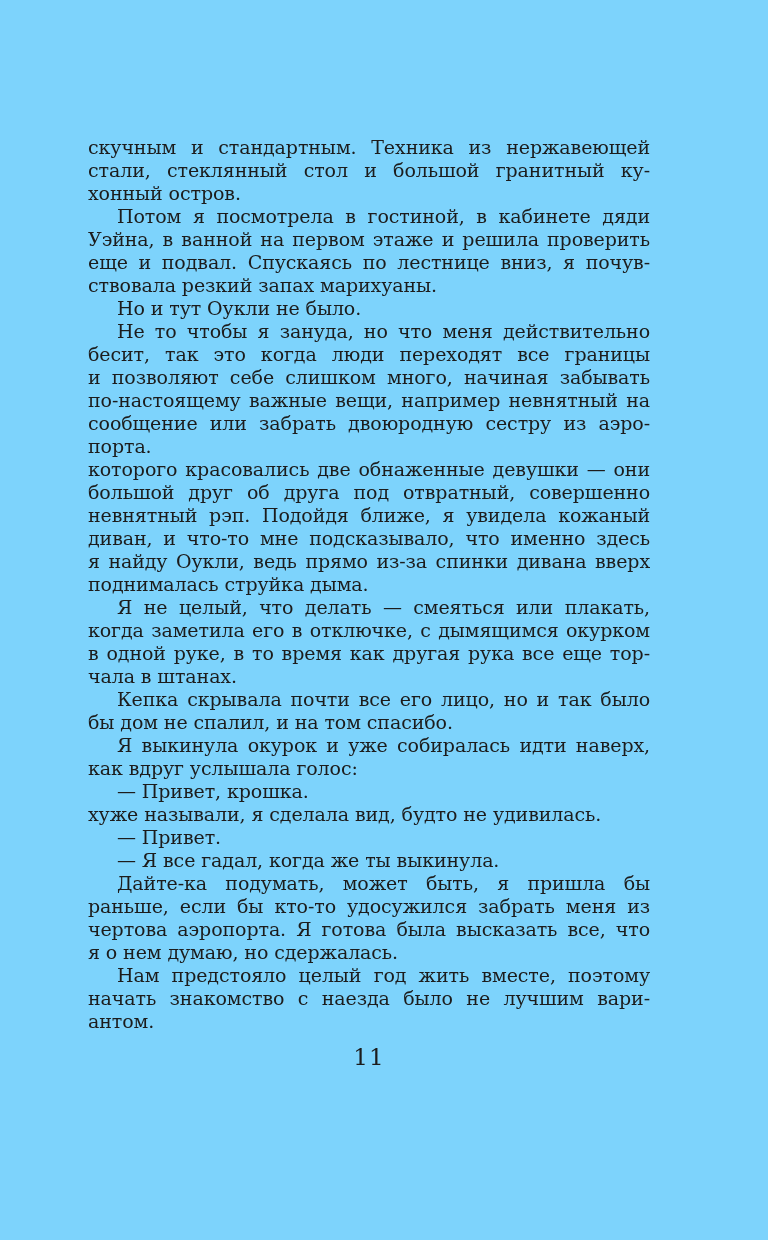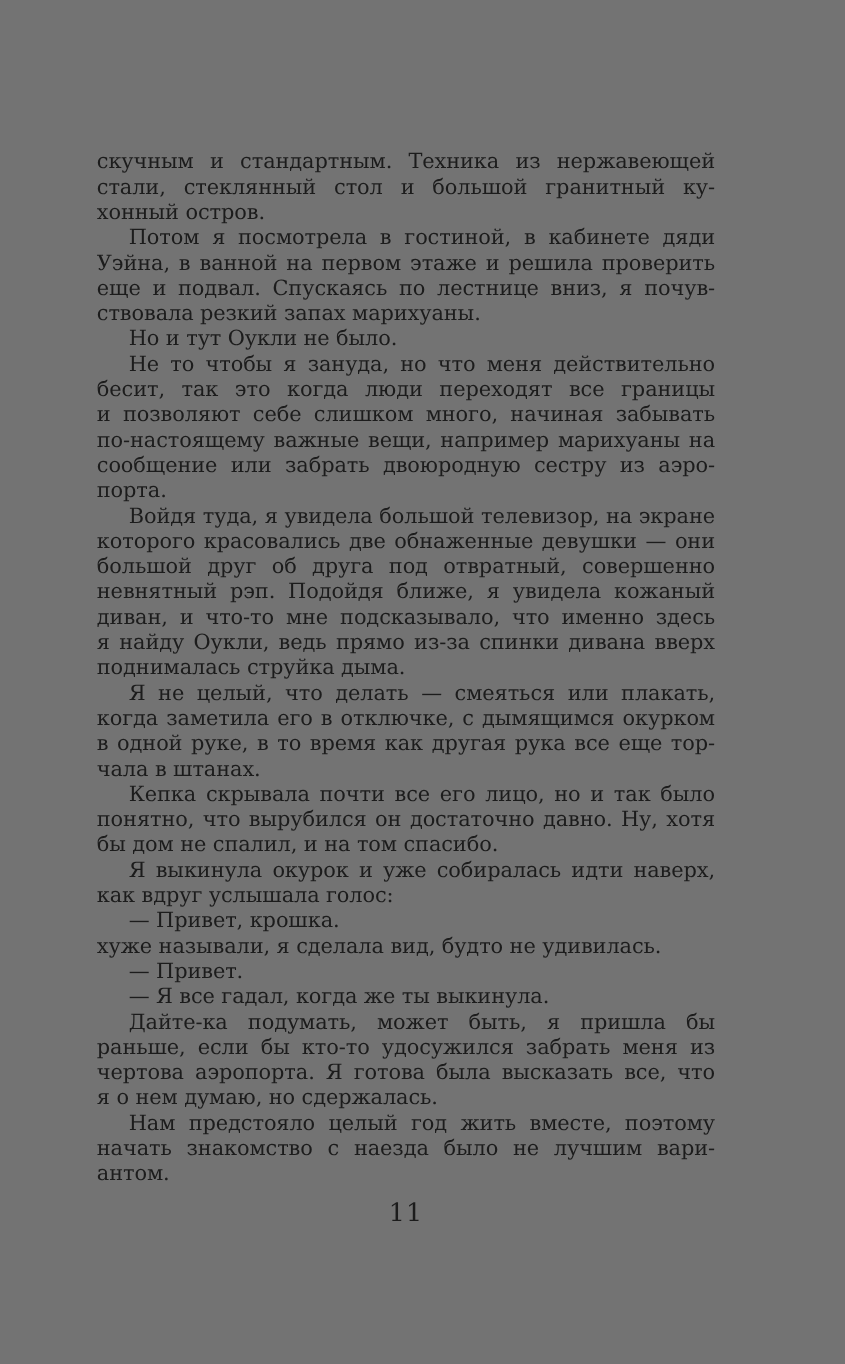--- a/index.html
+++ b/index.html
@@ -11,21 +11,21 @@
     height: 1240px;
     background: #ffffff;
     font-family: "DejaVu Serif", serif;
     color: #1c1c1c;
     position: relative;
     overflow: hidden;
   }
   .book-page {
     position: absolute;
     inset: 0;
-    background: #737373;
+    background: #7dd3fc;
   }
   .text-block {
     position: absolute;
     left: 88px;
     top: 136px;
     width: 562px;
     font-size: 19px;
     line-height: 23px;
     letter-spacing: -0.1px;
   }
@@ -70,42 +70,40 @@
         <div class="line">еще и подвал. Спускаясь по лестнице вниз, я почув-</div>
         <div class="line last">ствовала резкий запах марихуаны.</div>
       </div>
       <div class="paragraph">
         <div class="line last indented">Но и тут Оукли не было.</div>
       </div>
       <div class="paragraph">
         <div class="line indented">Не то чтобы я зануда, но что меня действительно</div>
         <div class="line">бесит, так это когда люди переходят все границы</div>
         <div class="line">и позволяют себе слишком много, начиная забывать</div>
-        <div class="line">по-настоящему важные вещи, например марихуаны на</div>
+        <div class="line">по-настоящему важные вещи, например невнятный на</div>
         <div class="line">сообщение или забрать двоюродную сестру из аэро-</div>
         <div class="line last">порта.</div>
       </div>
       <div class="paragraph">
-        <div class="line indented">Войдя туда, я увидела большой телевизор, на экране</div>
         <div class="line">которого красовались две обнаженные девушки — они</div>
         <div class="line">большой друг об друга под отвратный, совершенно</div>
         <div class="line">невнятный рэп. Подойдя ближе, я увидела кожаный</div>
         <div class="line">диван, и что-то мне подсказывало, что именно здесь</div>
         <div class="line">я найду Оукли, ведь прямо из-за спинки дивана вверх</div>
         <div class="line last">поднималась струйка дыма.</div>
       </div>
       <div class="paragraph">
         <div class="line indented">Я не целый, что делать — смеяться или плакать,</div>
         <div class="line">когда заметила его в отключке, с дымящимся окурком</div>
         <div class="line">в одной руке, в то время как другая рука все еще тор-</div>
         <div class="line last">чала в штанах.</div>
       </div>
       <div class="paragraph">
         <div class="line indented">Кепка скрывала почти все его лицо, но и так было</div>
-        <div class="line">понятно, что вырубился он достаточно давно. Ну, хотя</div>
         <div class="line last">бы дом не спалил, и на том спасибо.</div>
       </div>
       <div class="paragraph">
         <div class="line indented">Я выкинула окурок и уже собиралась идти наверх,</div>
         <div class="line last">как вдруг услышала голос:</div>
       </div>
       <div class="paragraph">
         <div class="line last indented">— Привет, крошка.</div>
       </div>
       <div class="paragraph">

